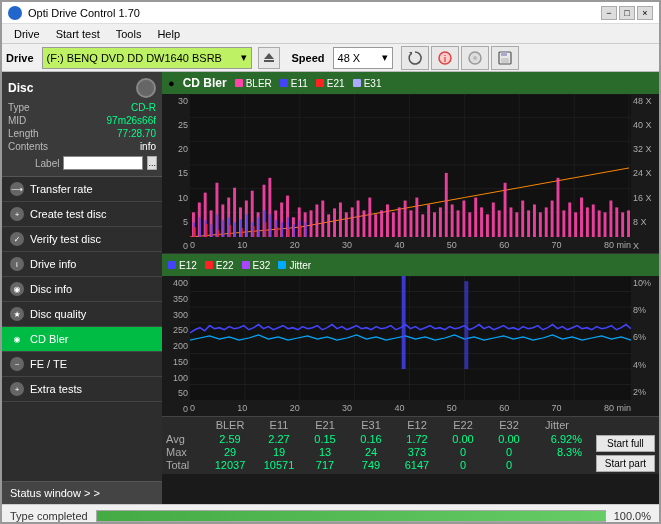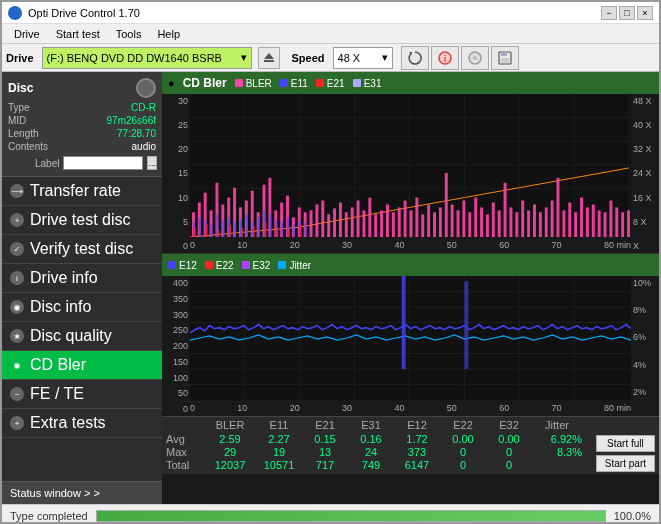--- a/index.html
+++ b/index.html
@@ -171,21 +171,21 @@
     }
     .nav-item {
       display: flex;
       align-items: center;
       padding: 5px 8px;
       cursor: pointer;
       gap: 6px;
       border-bottom: 1px solid #444;
     }
     .nav-item.active { background: #00bb44; }
-    .nav-item-label { color: white; font-size: 16px; }
+    .nav-item-label { color: white; font-size: 11px; }
     .nav-icon {
       width: 14px; height: 14px;
       border-radius: 50%;
       background: #666;
       display: flex; align-items: center; justify-content: center;
       color: white;
       font-size: 8px;
       flex-shrink: 0;
     }
     .nav-icon.green { background: #00bb44; }
@@ -434,36 +434,36 @@
       <div class="disc-info-row">
         <span class="disc-info-key">MID</span>
         <span class="disc-info-val">97m26s66f</span>
       </div>
       <div class="disc-info-row">
         <span class="disc-info-key">Length</span>
         <span class="disc-info-val">77:28.70</span>
       </div>
       <div class="disc-info-row">
         <span class="disc-info-key">Contents</span>
-        <span class="disc-info-val-white">audio</span>
+        <span class="disc-info-val-white">info</span>
       </div>
       <div class="label-row">
         <span class="label-key">Label</span>
         <input class="label-input" type="text" value="" style="">
         <div class="label-btn">...</div>
       </div>
     </div>
 
     <div class="nav-item">
       <div class="nav-icon">⟶</div>
       <span class="nav-item-label">Transfer rate</span>
     </div>
     <div class="nav-item">
       <div class="nav-icon">+</div>
-      <span class="nav-item-label">Drive test disc</span>
+      <span class="nav-item-label">Create test disc</span>
     </div>
     <div class="nav-item">
       <div class="nav-icon">✓</div>
       <span class="nav-item-label">Verify test disc</span>
     </div>
     <div class="nav-item">
       <div class="nav-icon">i</div>
       <span class="nav-item-label">Drive info</span>
     </div>
     <div class="nav-item">

